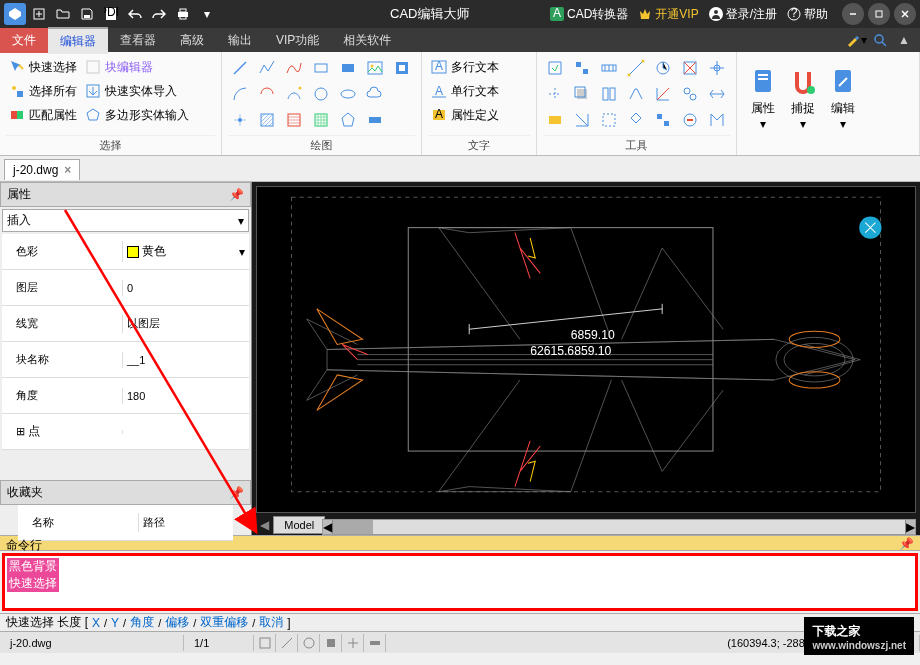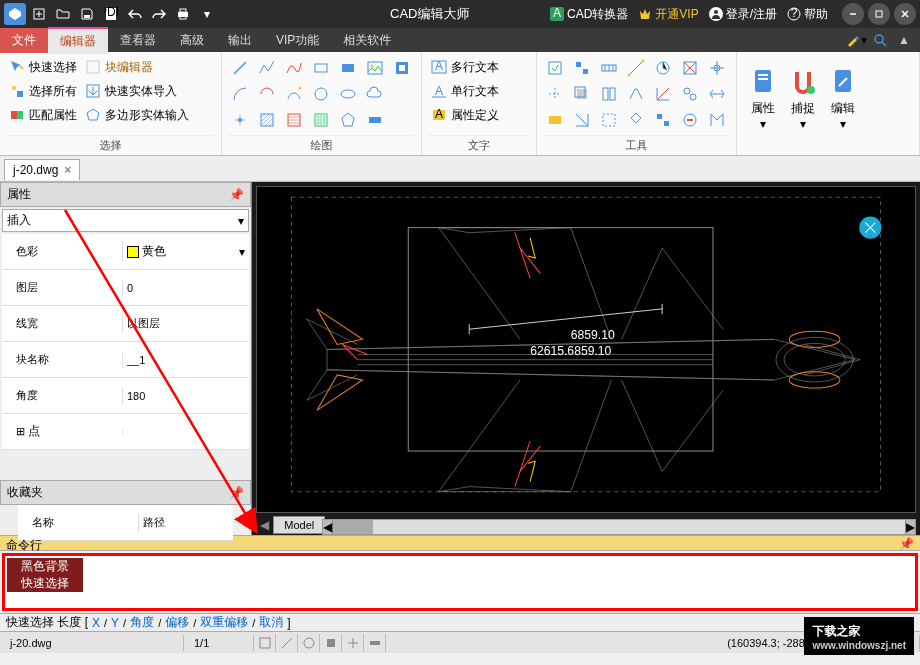--- a/index.html
+++ b/index.html
@@ -10,21 +10,21 @@
 .titlebar .tb-logo{background:#4a90e2;border-radius:3px}
 .titlebar .tb-title{flex:0 0 auto;margin-left:170px;color:#fff;font-size:13px}
 .titlebar .spacer{flex:1}
 .titlebar .tb-link{display:flex;align-items:center;margin-right:10px;font-size:12px;cursor:pointer}
 .titlebar .tb-link svg{margin-right:3px}
 .winbtns{display:flex}
 .winbtn{width:22px;height:22px;border-radius:50%;background:#555;margin-left:4px;display:flex;align-items:center;justify-content:center;cursor:pointer}
 .menubar{height:24px;background:#3a3a3a;display:flex;align-items:center}
 .menu-tab{padding:4px 12px;color:#ddd;cursor:pointer;font-size:12px}
 .menu-tab.active-file{background:#d9534f;color:#fff}
-.menu-tab.active{background:#e8e8e8;color:#c2410c;border-top:2px solid #ec4899}
+.menu-tab.active{background:#e8e8e8;color:#1d4ed8;border-top:2px solid #a3a3a3}
 .menubar .mspacer{flex:1}
 .menubar .mright{display:flex;align-items:center;padding-right:4px}
 .menubar .mright .mbtn{width:24px;height:22px;display:flex;align-items:center;justify-content:center;cursor:pointer}
 .ribbon{height:104px;background:#fafafa;border-bottom:1px solid #bbb;display:flex}
 .ribbon-group{border-right:1px solid #ddd;display:flex;flex-direction:column;padding:4px 6px 0}
 .rg-body{flex:1;display:flex;flex-direction:column;gap:2px}
 .rg-row{display:flex;align-items:center;gap:3px}
 .rg-item{display:flex;align-items:center;gap:3px;padding:2px;cursor:pointer}
 .rg-icon{width:18px;height:18px;display:inline-flex;align-items:center;justify-content:center}
 .rg-icon-only{width:24px;height:24px;display:inline-flex;align-items:center;justify-content:center;cursor:pointer}
@@ -47,21 +47,21 @@
 .propval .dd{margin-left:auto;cursor:pointer}
 .fav-section{margin-top:30px}
 .canvas-area{flex:1;position:relative;background:#1a1a1a}
 .canvas{position:absolute;top:4px;left:4px;right:4px;bottom:22px;background:#000;border:1px solid #555}
 .canvas svg{width:100%;height:100%}
 .model-tab{position:absolute;bottom:0;left:4px;height:20px;display:flex;align-items:center}
 .mt-btn{background:#ddd;border:1px solid #888;padding:2px 10px;font-size:11px;cursor:pointer}
 .hscroll{position:absolute;bottom:0;left:70px;right:4px;height:16px;background:#ddd;border:1px solid #999}
 .cmdheader{height:16px;background:#f5d976;border-top:1px solid #aaa;border-bottom:1px solid #aaa;padding:1px 6px;font-size:11px;display:flex;justify-content:space-between}
 .cmdbox{height:58px;background:#fff;border:3px solid red;margin:2px;padding:2px;font-size:12px}
-.cmdbox .cmdline{background:#7f1d1d;color:#fff;display:inline-block;padding:0 14px}
+.cmdbox .cmdline{background:#ec4899;color:#fff;display:inline-block;padding:0 2px}
 .promptbar{height:18px;background:#eee;border-top:1px solid #aaa;padding:2px 6px;font-size:11px;display:flex;align-items:center;gap:4px}
 .promptbar .opt{color:#06c;cursor:pointer}
 .statusbar{height:22px;background:#e4e4e4;border-top:1px solid #aaa;display:flex;align-items:center}
 .statusbar .cell{padding:2px 10px;border-right:1px solid #bbb;font-size:11px}
 .statusbar .sicon{width:22px;height:18px;display:inline-flex;align-items:center;justify-content:center;cursor:pointer;border-right:1px solid #bbb}
 .watermark{position:absolute;bottom:10px;right:6px;background:#000;color:#fff;padding:4px 8px;font-size:16px;font-weight:bold}
 .watermark .sub{font-size:10px;color:#ccc;display:block;text-align:right}
 .red-arrow{position:absolute;top:200px;left:50px;pointer-events:none}
 </style>
 </head>
@@ -193,21 +193,21 @@
       <div class="rg-row">
         <div class="rg-item">
             <span class="rg-icon">
               <svg width="16" height="16">
                 <path d="M2 2l4 10 2-4 4-2z" fill="#4a90e2"></path>
                 <path d="M10 6l4 4" stroke="#f4c430" stroke-width="2"></path>
               </svg>
             </span>
             <span>快速选择</span>
           </div>
-        <div class="rg-item" style="color:#a16207">
+        <div class="rg-item" style="color:#8b5cf6">
             <span class="rg-icon">
               <svg width="16" height="16">
                 <rect x="2" y="2" width="12" height="12" fill="none" stroke="#ccc"></rect>
               </svg>
             </span>
             <span>块编辑器</span>
           </div>
       </div>
       <div class="rg-row">
         <div class="rg-item">

